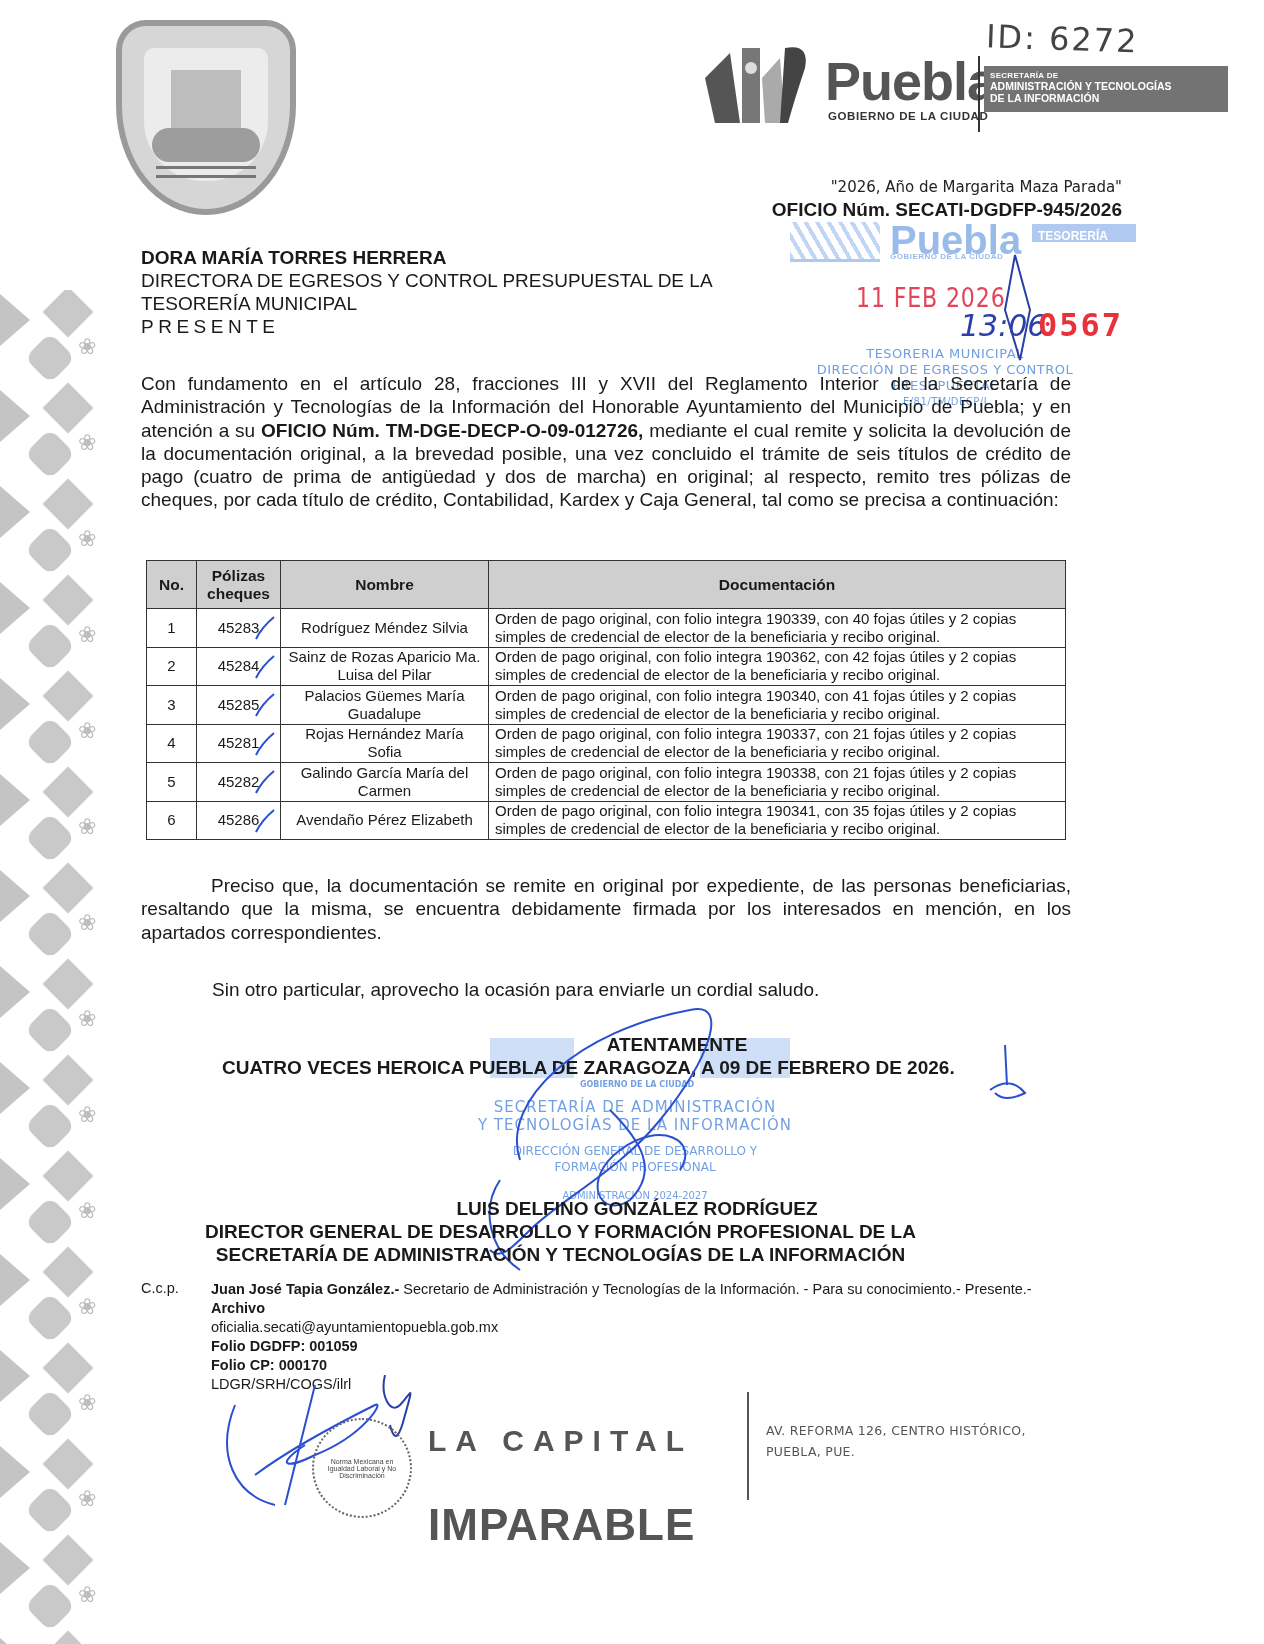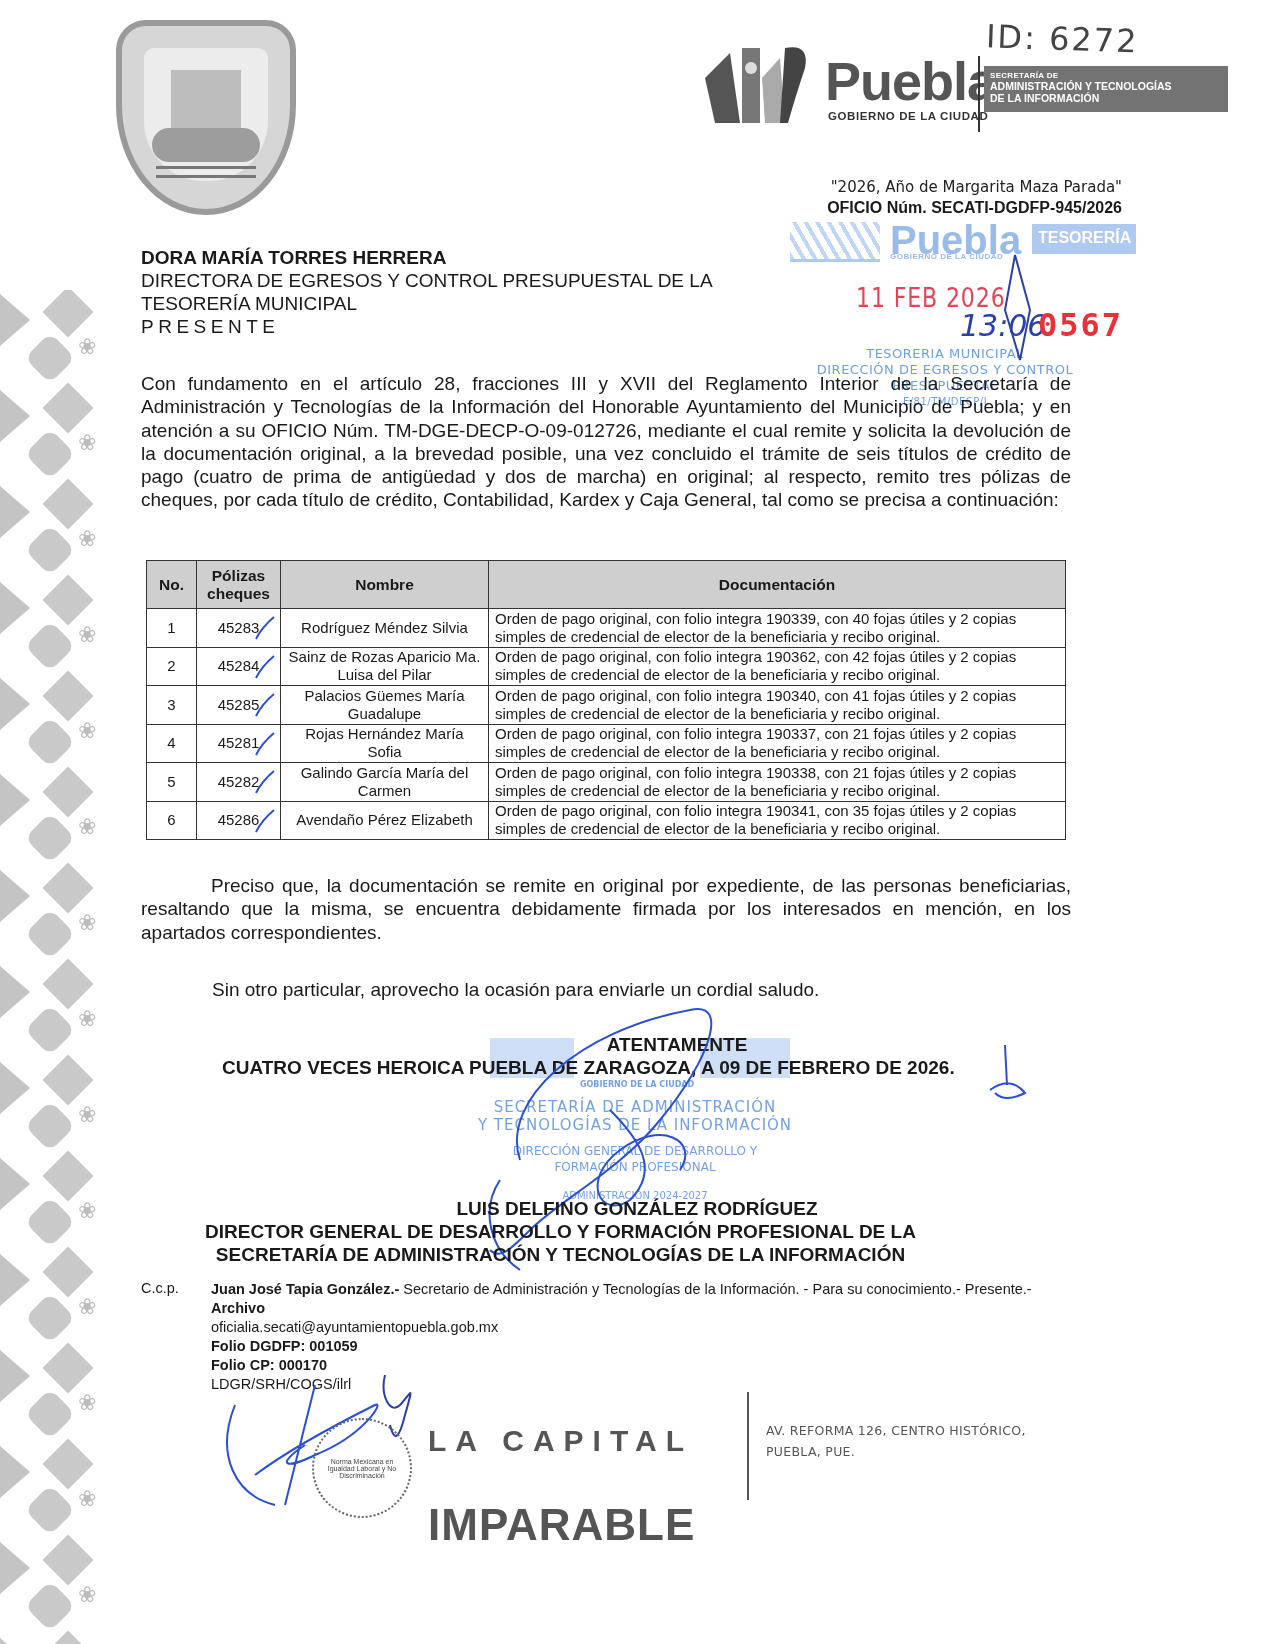--- a/index.html
+++ b/index.html
@@ -26,41 +26,41 @@
   .logo-word { position: absolute; left: 125px; top: 22px; font-size: 54px; font-weight: bold; color: #555; letter-spacing: -1px; line-height: 54px; }
   .logo-sub { position: absolute; left: 128px; top: 78px; font-size: 11.5px; font-weight: bold; color: #333; letter-spacing: 0.6px; }
   .logo-divider { position: absolute; left: 278px; top: 24px; width: 2px; height: 76px; background: #333; }
   .logo-box { position: absolute; left: 284px; top: 34px; width: 244px; height: 46px; background: #737373; color: #fff; padding: 5px 6px; }
   .logo-box .l1 { font-size: 8px; font-weight: bold; letter-spacing: 0.3px; }
   .logo-box .l2, .logo-box .l3 { font-size: 10.5px; font-weight: bold; line-height: 12px; }
 
   .handwritten-id { position: absolute; left: 986px; top: 20px; font-family: "DejaVu Sans", sans-serif; font-size: 32px; color: #444; letter-spacing: 2px; transform: rotate(2deg); }
 
   .year-motto { position: absolute; right: 142px; top: 178px; font-family: "DejaVu Sans", sans-serif; font-size: 15px; color: #222; }
-  .oficio-num { position: absolute; right: 142px; top: 199px; font-size: 16px; font-weight: bold; color: #1a1a1a; }
+  .oficio-num { position: absolute; right: 142px; top: 199px; font-size: 19px; font-weight: bold; color: #1a1a1a; }
 
   
   .stamp-logo { position: absolute; left: 790px; top: 222px; width: 345px; height: 46px; opacity: 0.7; }
   .stamp-logo .word { position: absolute; left: 100px; top: -4px; font-size: 40px; font-weight: bold; color: #6f9fe0; }
   .stamp-logo .art { position: absolute; left: 0; top: 0; width: 90px; height: 40px; border-bottom: 3px solid #8fb3ea; background: repeating-linear-gradient(60deg, #a8c4f0 0 4px, transparent 4px 10px); }
-  .stamp-logo .tag { position: absolute; left: 242px; top: 2px; width: 104px; height: 30px; background: #8fb3ea; color: #fff; font-size: 16px; font-weight: bold; padding: 5px 6px; }
+  .stamp-logo .tag { position: absolute; left: 242px; top: 2px; width: 104px; height: 18px; background: #8fb3ea; color: #fff; font-size: 12px; font-weight: bold; padding: 5px 6px; }
   .stamp-logo .gob { position: absolute; left: 100px; top: 30px; font-size: 8px; font-weight: bold; color: #6f9fe0; letter-spacing: 0.5px; }
   .stamp-date { position: absolute; left: 856px; top: 283px; font-family: "DejaVu Sans", sans-serif; font-size: 26px; color: #e2445a; letter-spacing: 1px; transform: scaleX(0.85); transform-origin: left; }
   .stamp-time { position: absolute; left: 960px; top: 308px; font-family: "DejaVu Sans", sans-serif; font-size: 30px; color: #2a3fa8; font-style: italic; }
   .stamp-folio { position: absolute; left: 1038px; top: 306px; font-family: "DejaVu Sans Mono", monospace; font-size: 32px; font-weight: bold; color: #e8323a; letter-spacing: 2px; }
   .stamp-org { position: absolute; left: 790px; top: 346px; width: 310px; text-align: center; font-family: "DejaVu Sans", sans-serif; font-size: 13px; color: #6f9fe0; line-height: 16px; letter-spacing: 0.5px; }
 
   
   .addressee { position: absolute; left: 141px; top: 246px; font-size: 19px; line-height: 23px; }
   .addressee .name { font-weight: bold; }
   .addressee .presente { letter-spacing: 4.5px; }
 
   
   .para { position: absolute; left: 141px; width: 930px; font-size: 19px; line-height: 23.3px; text-align: justify; }
-  .para b { font-weight: normal; }
+  .para b { font-weight: bold; }
   .p1 { top: 372px; }
   .p2 { top: 874px; text-indent: 70px; }
   .p3 { top: 978px; left: 212px; width: 860px; }
 
   
   .tbl { position: absolute; left: 146px; top: 560px; width: 920px; border-collapse: collapse; font-size: 15px; }
   .tbl th, .tbl td { border: 1.5px solid #333; padding: 0 6px; vertical-align: middle; }
   .tbl th { background: #cfcfcf; font-weight: bold; text-align: center; height: 48px; line-height: 18px; font-size: 15.5px; }
   .tbl td { height: 38.5px; line-height: 18px; }
   .tbl td.c { text-align: center; }

